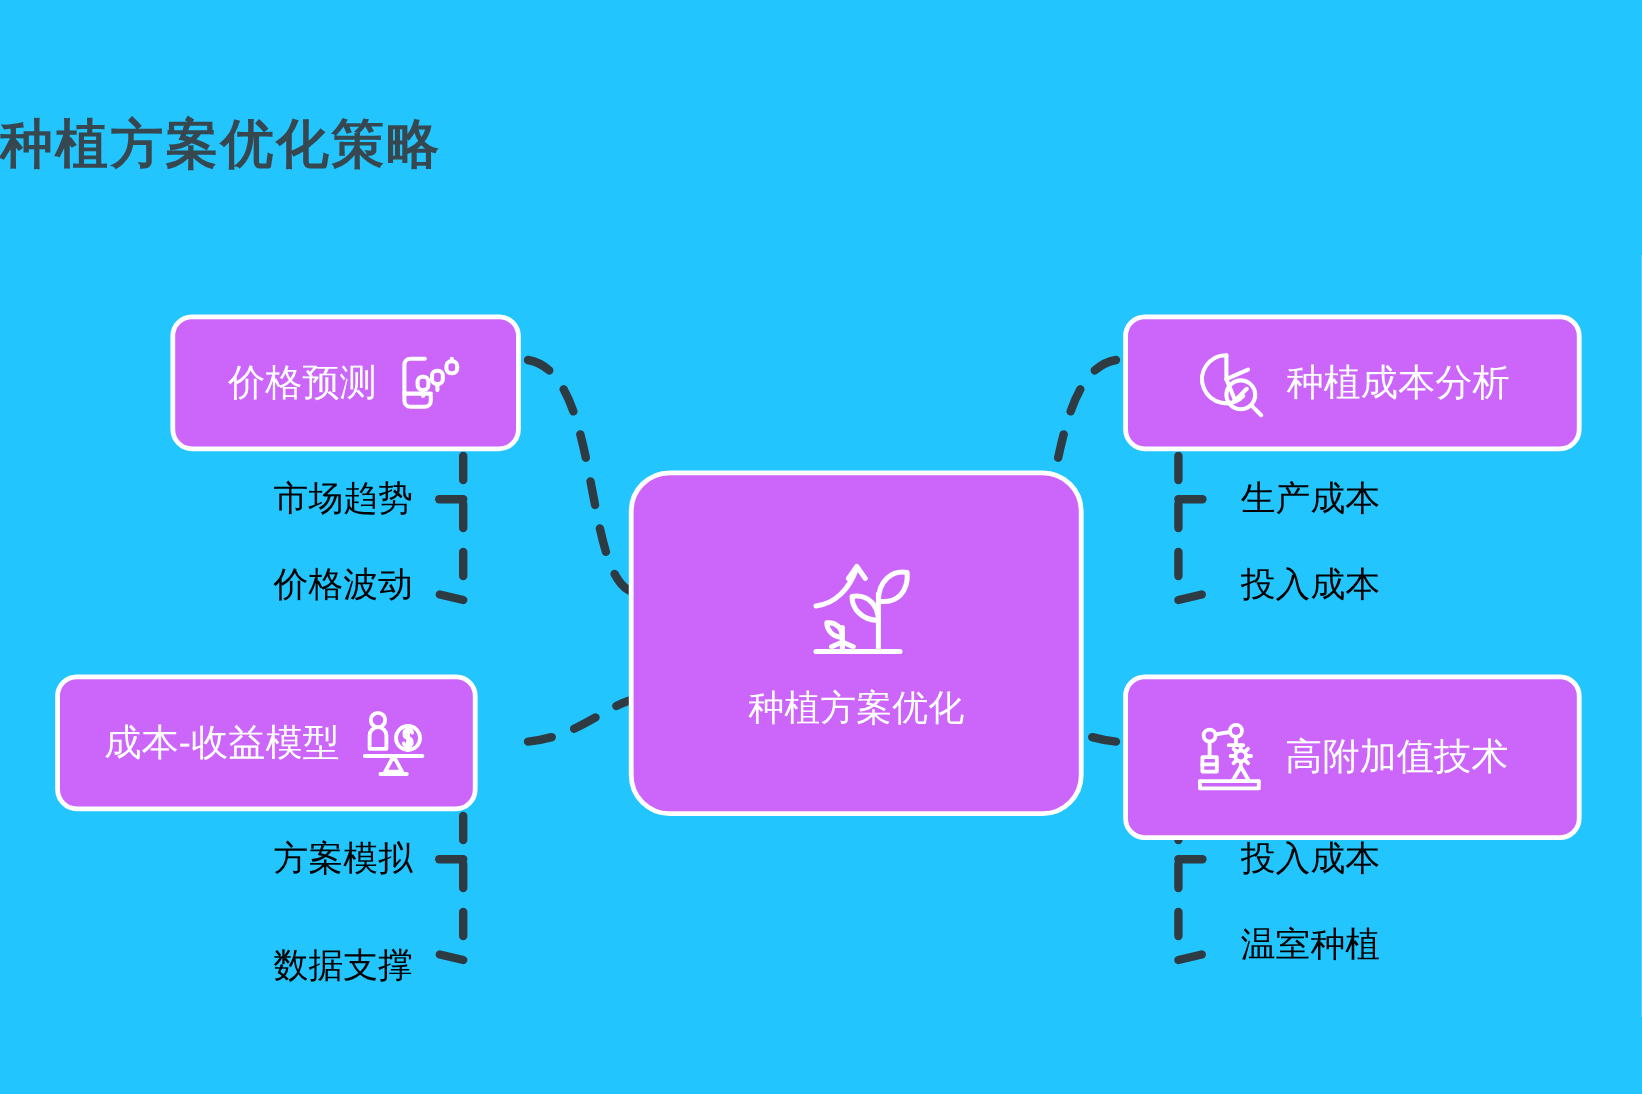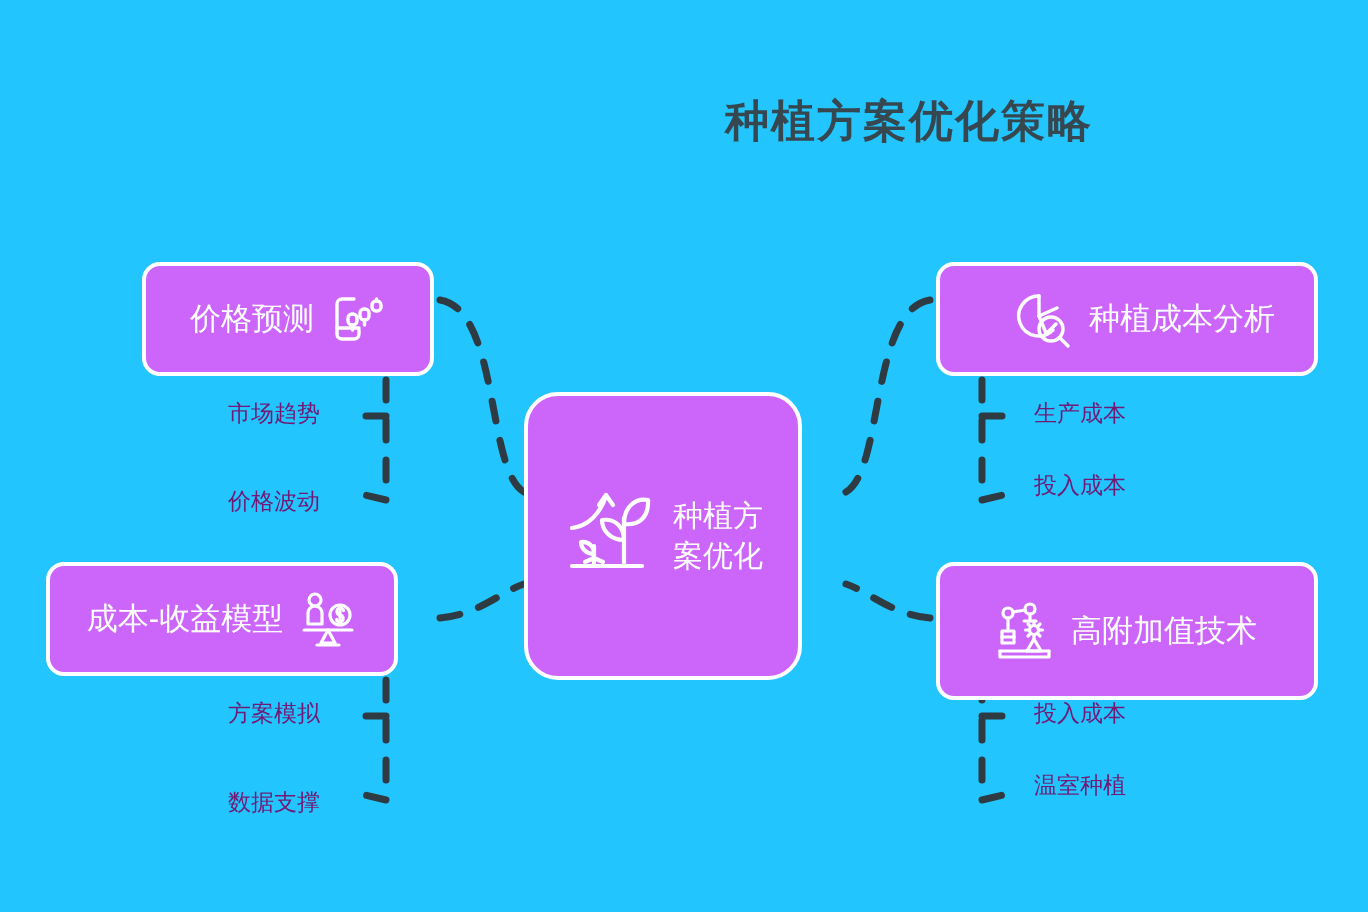--- a/index.html
+++ b/index.html
@@ -26,76 +26,76 @@
     height: 912px;
     pointer-events: none;
   }
 
   
   .title {
     position: absolute;
     left: 0;
     top: 95px;
     width: 1093px;
-    text-align: right;
+    text-align: left;
     font-size: 44px;
     font-weight: 700;
     letter-spacing: 2px;
     color: #37474f;
     line-height: 1.2;
   }
 
   
   .node {
     position: absolute;
     box-sizing: border-box;
     background: #cc66fb;
     border: 4px solid #ffffff;
     border-radius: 18px;
     display: flex;
     align-items: center;
     justify-content: center;
     gap: 14px;
     color: #ffffff;
-    padding: 0 39px;
+    padding: 0 12px;
   }
   .node .label {
     font-size: 31px;
     font-weight: 500;
     white-space: nowrap;
     line-height: 1.15;
   }
   .node svg { display: block; flex: 0 0 auto; }
 
   #node-price   { left: 142px; top: 262px; width: 292px; height: 114px; }
-  #node-cost    { left: 936px; top: 262px; width: 382px; height: 114px; justify-content: flex-end; }
+  #node-cost    { left: 936px; top: 262px; width: 382px; height: 114px; }
   #node-model   { left: 46px;  top: 562px; width: 352px; height: 114px; }
   #node-tech    { left: 936px; top: 562px; width: 382px; height: 138px; }
 
   #node-center {
     left: 524px; top: 392px;
-    width: 278px; height: 288px;
+    width: 379px; height: 288px;
     border-radius: 34px;
-    flex-direction: row;
+    flex-direction: column;
     gap: 6px;
     padding: 3px 26px;
   }
   #node-center .center-label {
     font-size: 30px;
     font-weight: 500;
     text-align: center;
     line-height: 1.35;
     white-space: normal;
   }
 
   
   .sub {
     position: absolute;
-    font-size: 23px;
-    color: #701a75;
+    font-size: 29px;
+    color: #000000;
     white-space: nowrap;
     line-height: 1;
   }
   .sub.right-align { text-align: right; }
 
   #sub-l1 { left: 170px; top: 402px; }
   #sub-l2 { left: 170px; top: 474px; }
   #sub-l3 { left: 170px; top: 702px; }
   #sub-l4 { left: 170px; top: 774px; }
   #sub-r1 { left: 1034px; top: 402px; }
@@ -252,21 +252,21 @@
         <path d="M 37 38 L 30 50 L 44 50 Z"></path>
 
         <path d="M 3 50 L 52 50"></path>
         <path d="M 3 50 L 3 56 L 52 56 L 52 50"></path>
       </svg>
     </span>
     <span class="label">高附加值技术</span>
   </div>
 
   <div class="sub right-align" id="sub-l1" style="left: 228px;">市场趋势</div>
-  <div class="sub right-align" id="sub-l2" style="left: 228px; margin-top: 16px;">价格波动</div>
+  <div class="sub right-align" id="sub-l2" style="left: 228px;">价格波动</div>
   <div class="sub right-align" id="sub-l3" style="left: 228px;">方案模拟</div>
   <div class="sub right-align" id="sub-l4" style="left: 228px; margin-top: 17px;">数据支撑</div>
 
   <div class="sub" id="sub-r1">生产成本</div>
   <div class="sub" id="sub-r2">投入成本</div>
   <div class="sub" id="sub-r3">投入成本</div>
   <div class="sub" id="sub-r4">温室种植</div>
 
 </div>
 

